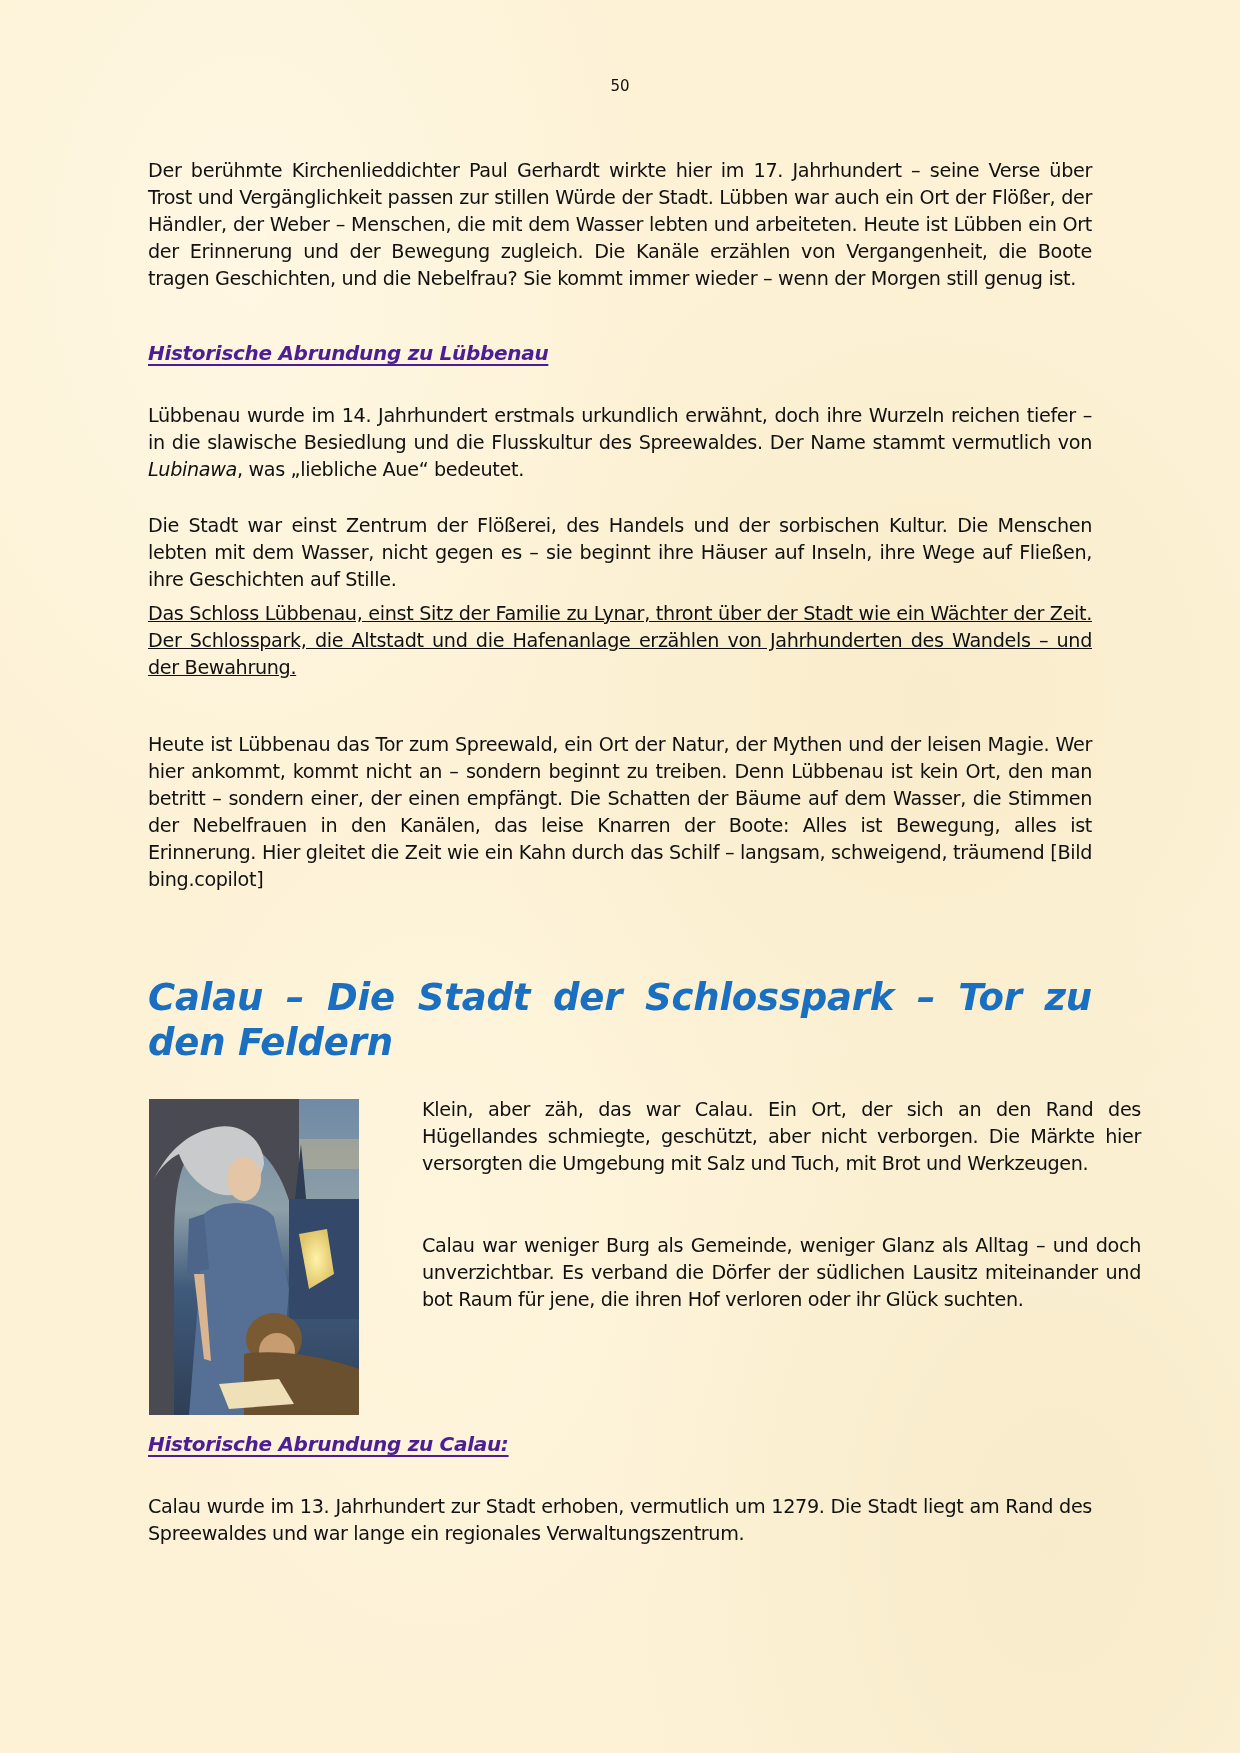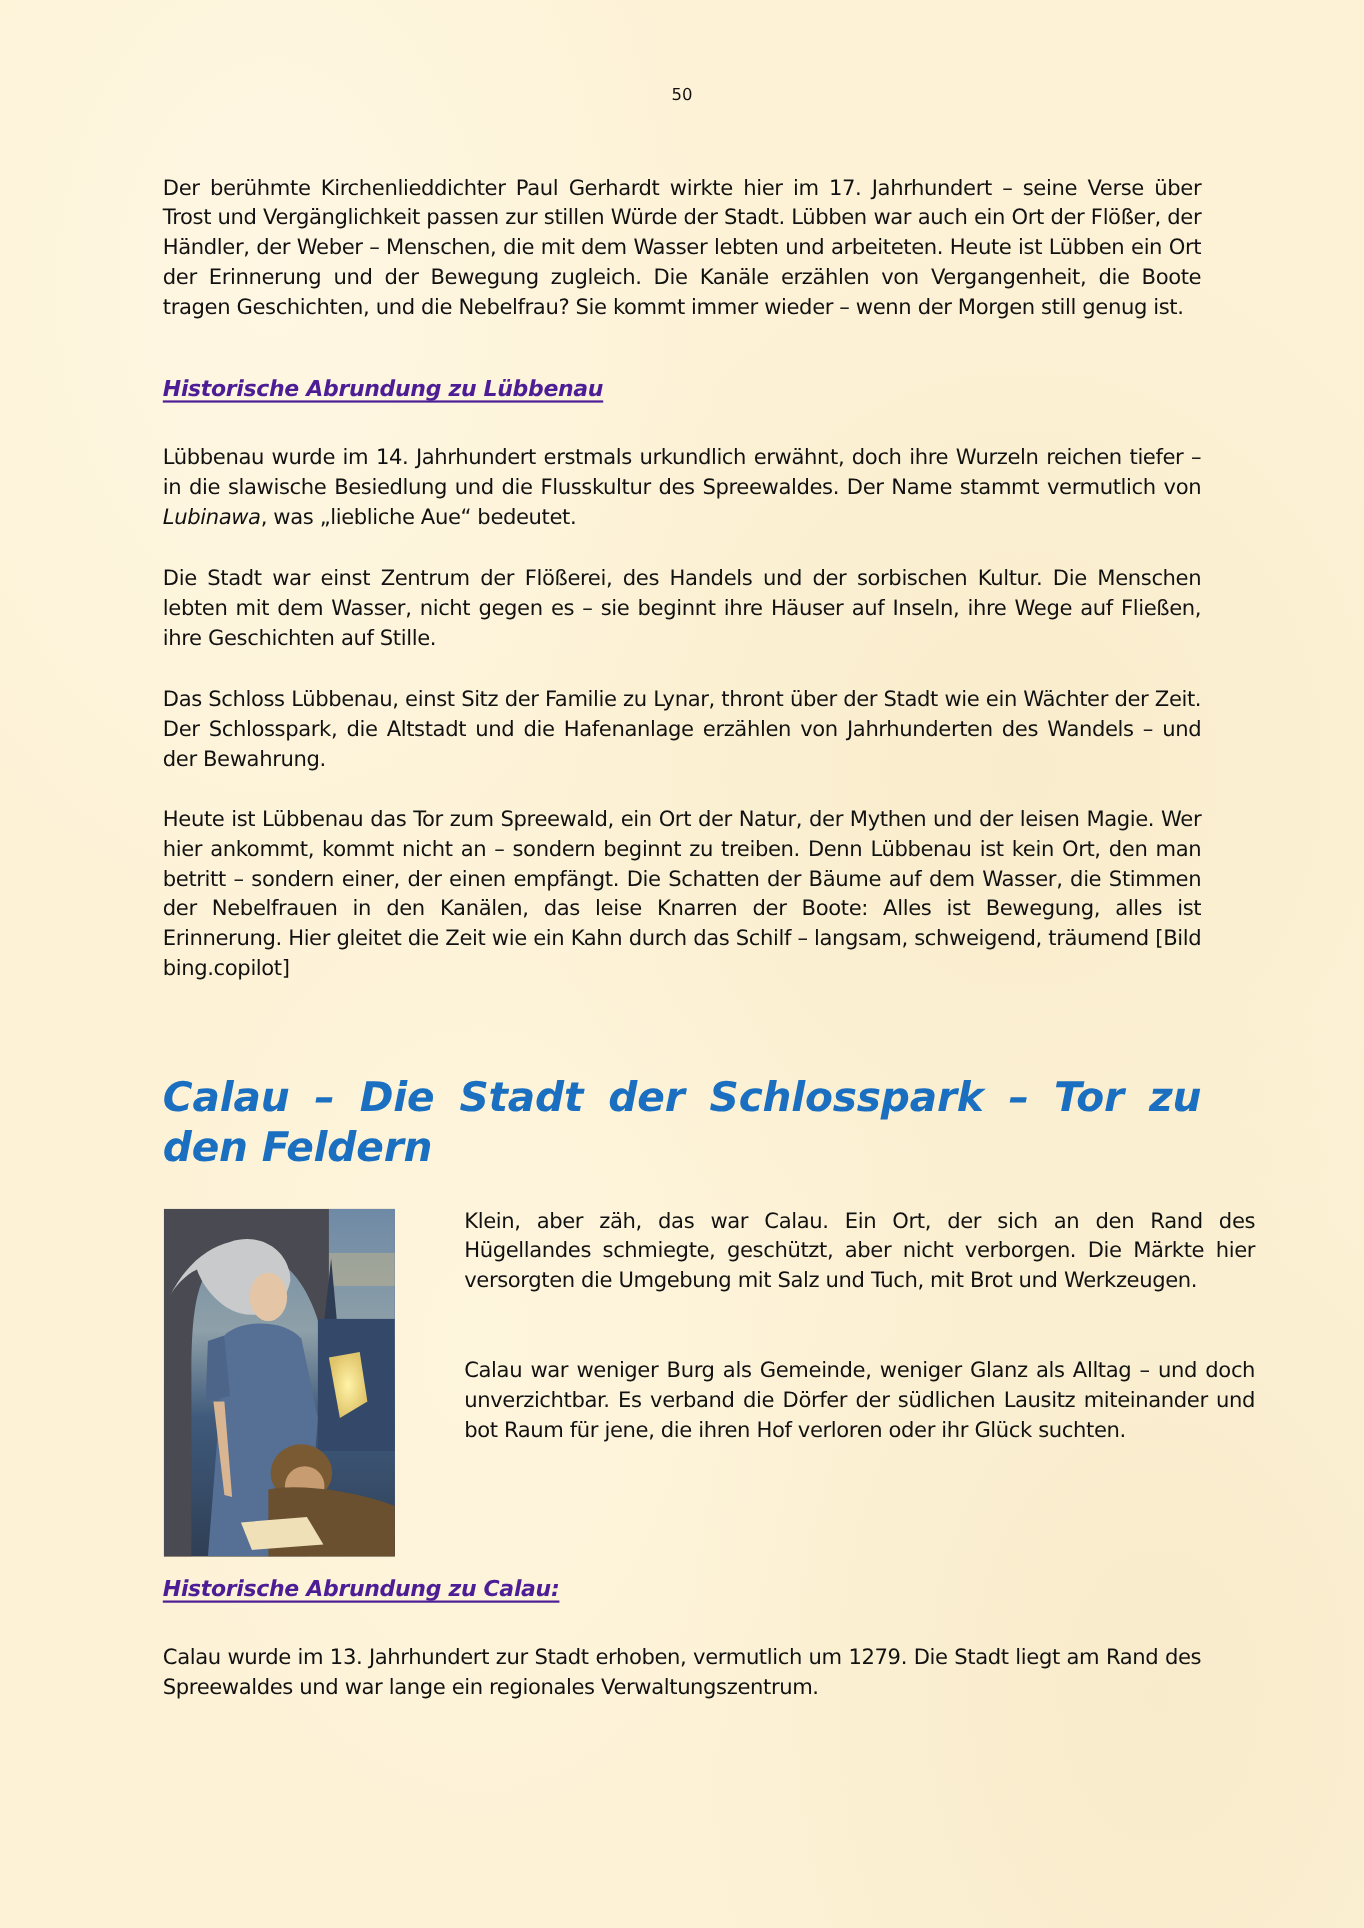--- a/index.html
+++ b/index.html
@@ -92,21 +92,21 @@
 </div>
 
 <h2 class="sub-heading" style="top:336px;">Historische Abrundung zu Lübbenau</h2>
 
 <div class="content" style="top:402px;">
   <p><span>Lübbenau wurde im 14. Jahrhundert erstmals urkundlich erwähnt, doch ihre Wurzeln reichen tiefer – in die slawische Besiedlung und die Flusskultur des Spreewaldes. Der Name stammt vermutlich von </span><em>Lubinawa</em><span>, was „liebliche Aue“ bedeutet.</span></p>
 </div>
 <div class="content" style="top:512px;">
   <p>Die Stadt war einst Zentrum der Flößerei, des Handels und der sorbischen Kultur. Die Menschen lebten mit dem Wasser, nicht gegen es – sie beginnt ihre Häuser auf Inseln, ihre Wege auf Fließen, ihre Geschichten auf Stille.</p>
 </div>
-<div class="content" style="top:622px;">
+<div class="content" style="top:600px;text-decoration:underline;">
   <p>Das Schloss Lübbenau, einst Sitz der Familie zu Lynar, thront über der Stadt wie ein Wächter der Zeit. Der Schlosspark, die Altstadt und die Hafenanlage erzählen von Jahrhunderten des Wandels – und der Bewahrung.</p>
 </div>
 <div class="content" style="top:731px;">
   <p>Heute ist Lübbenau das Tor zum Spreewald, ein Ort der Natur, der Mythen und der leisen Magie. Wer hier ankommt, kommt nicht an – sondern beginnt zu treiben. Denn Lübbenau ist kein Ort, den man betritt – sondern einer, der einen empfängt. Die Schatten der Bäume auf dem Wasser, die Stimmen der Nebelfrauen in den Kanälen, das leise Knarren der Boote: Alles ist Bewegung, alles ist Erinnerung. Hier gleitet die Zeit wie ein Kahn durch das Schilf – langsam, schweigend, träumend [Bild bing.copilot]</p>
 </div>
 
 <h1 class="main-heading" style="top:975px;">Calau – Die Stadt der Schlosspark – Tor zu den Feldern</h1>
 
 <div class="figure">
   <svg width="210" height="316" viewBox="0 0 210 316">

